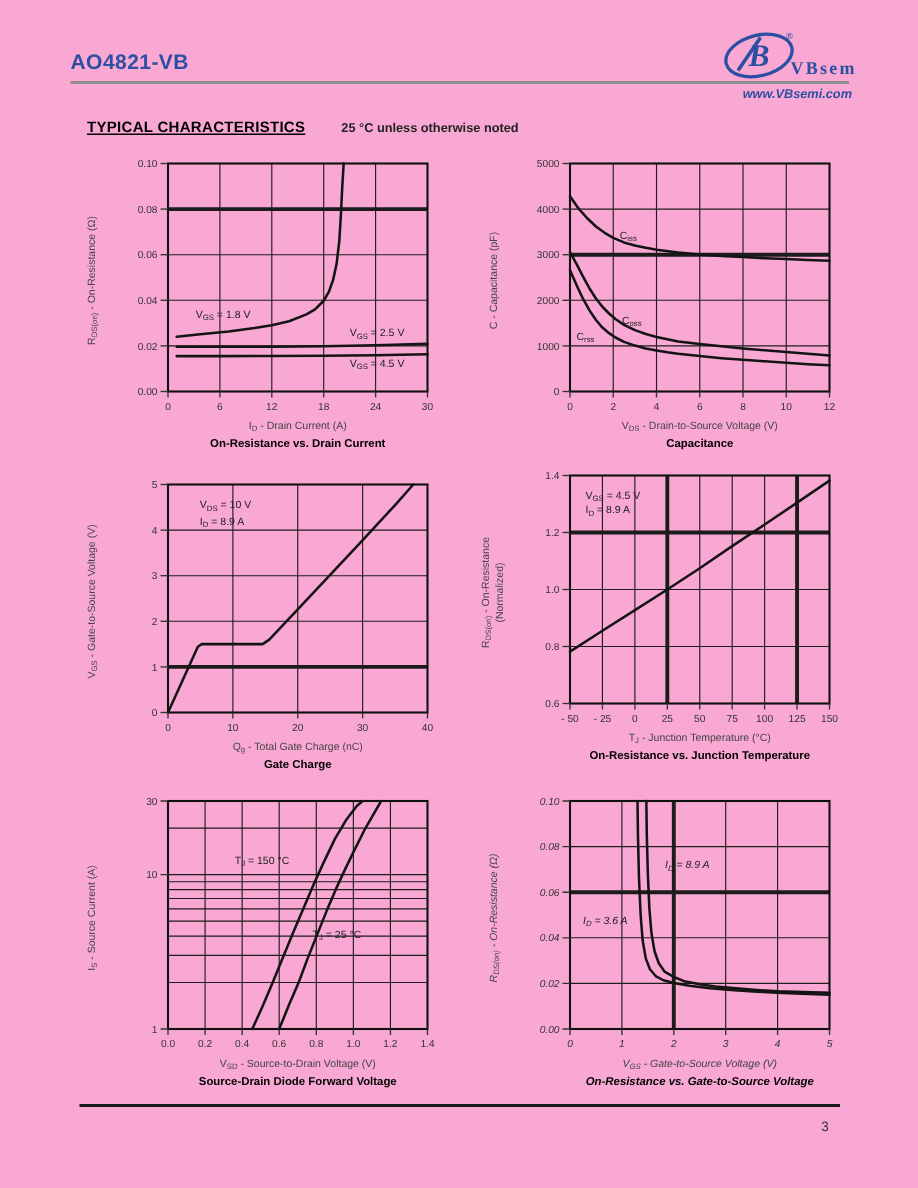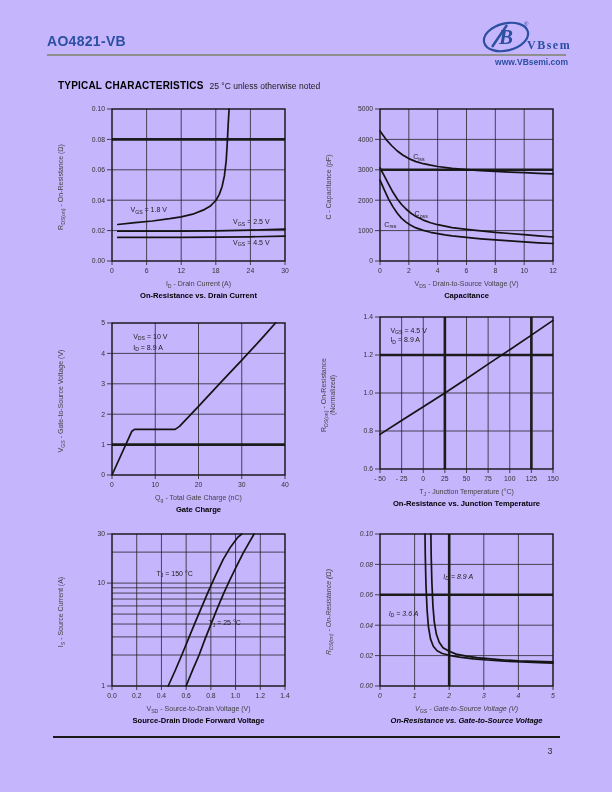--- a/index.html
+++ b/index.html
@@ -1,25 +1,25 @@
 <!DOCTYPE html>
 <html><head>
 <meta charset="utf-8">
 <style>
   html,body{margin:0;padding:0;background:#fff;}
-  .page{position:relative;width:612px;height:792px;background:#c4b5fd;overflow:hidden;
+  .page{position:relative;width:612px;height:792px;background:#f9a8d4;overflow:hidden;
         font-family:"Liberation Sans",sans-serif;color:#111;}
   .part-number{position:absolute;left:47px;top:33px;font-size:14px;font-weight:bold;color:#2d4fa2;letter-spacing:0.3px;}
   .header-rule{position:absolute;left:47px;top:54px;width:519px;height:2px;background:#8f8f8f;}
   .logo-svg{position:absolute;left:467px;top:16px;width:103px;height:42px;}
   .logo-url{position:absolute;left:447px;top:57px;width:121px;text-align:right;
-            font-size:8.5px;font-weight:bold;color:#2d4fa2;}
+            font-size:8.5px;font-weight:bold;color:#2d4fa2;font-style:italic;}
   .section-heading{position:absolute;left:58px;top:80px;font-size:10px;}
-  .section-title{font-weight:bold;color:#000;letter-spacing:0.2px;}
-  .section-subtitle{font-weight:normal;font-size:8.5px;color:#222;margin-left:6px;}
+  .section-title{font-weight:bold;color:#000;letter-spacing:0.2px;text-decoration:underline;}
+  .section-subtitle{font-weight:bold;font-size:8.5px;color:#222;margin-left:24px;}
   .chart{position:absolute;width:268px;height:212px;}
   .pos-1{left:48px;top:100px;} .pos-2{left:316px;top:100px;}
   .pos-3{left:48px;top:314px;} .pos-4{left:316px;top:308px;}
   .pos-5{left:48px;top:525px;} .pos-6{left:316px;top:525px;font-style:italic;}
   .footer-rule{position:absolute;left:53px;top:736px;width:507px;height:2px;background:#1a1a1a;}
   .page-number{position:absolute;left:540px;top:746px;width:20px;text-align:center;font-size:9px;color:#333;}
 </style>
 </head>
 <body>
 

